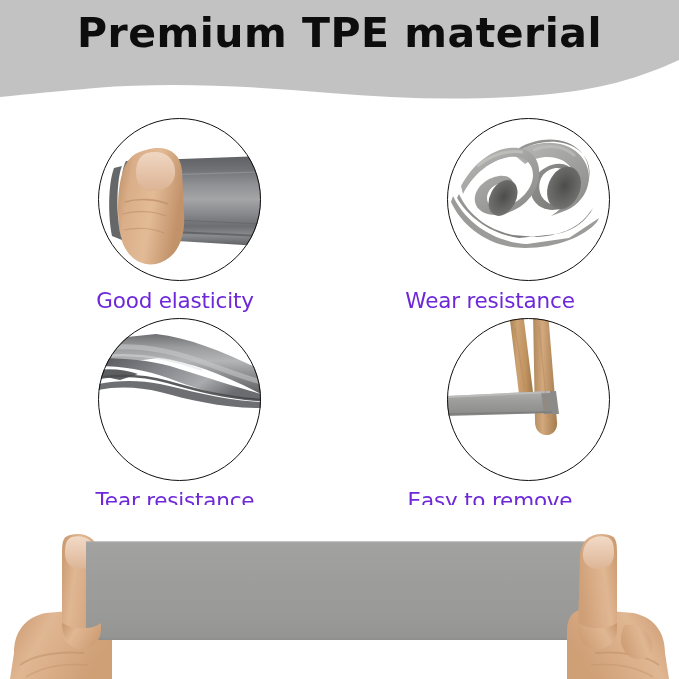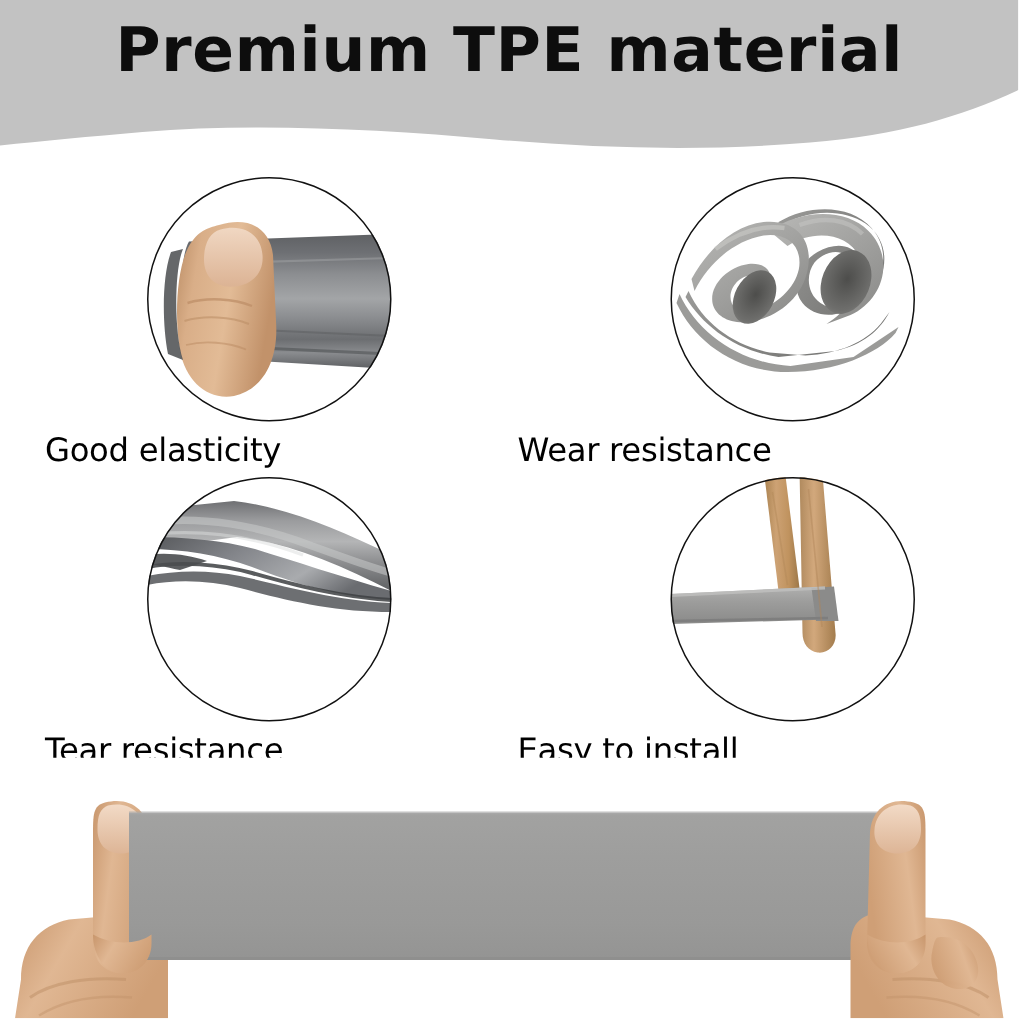--- a/index.html
+++ b/index.html
@@ -87,24 +87,24 @@
     width: 163px;
     height: 163px;
     border-radius: 50%;
     border: 1.5px solid #111111;
     box-sizing: border-box;
     pointer-events: none;
   }
   .circle-clip svg { display: block; }
 
   .feature-label {
-    text-align: left;
+    text-align: center;
     font-family: "DejaVu Sans", sans-serif;
     font-size: 21.5px;
-    color: #000000;
+    color: #6d28d9;
     line-height: 1.08;
     margin-top: 8px;
     letter-spacing: -0.2px;
   }
   .feature-label .line2 { display: block; }
 
   
   .product-shot {
     position: absolute;
     left: 0;
@@ -328,21 +328,21 @@
 
             <path d="M0,96 L105,94" stroke="#7b7b7a" stroke-width="1.6" fill="none" opacity="0.8"></path>
 
             <path d="M68,10 L78,72" stroke="#b4895a" stroke-width="1.1" fill="none" opacity="0.5"></path>
             <path d="M92,8 L101,100" stroke="#b08558" stroke-width="1.1" fill="none" opacity="0.45"></path>
           </svg>
         </div>
         <div class="circle-ring"></div>
       </div>
       <div class="feature-label">
-        <span>Easy to install</span>
+        <span>Easy to remove</span>
         <span class="line2">and remove</span>
       </div>
     </div>
 
   </div>
 
   <div class="product-shot">
     <svg width="679" height="174" viewBox="0 0 679 174">
       <defs>
         <linearGradient id="pband" x1="0" y1="0" x2="0" y2="1">

